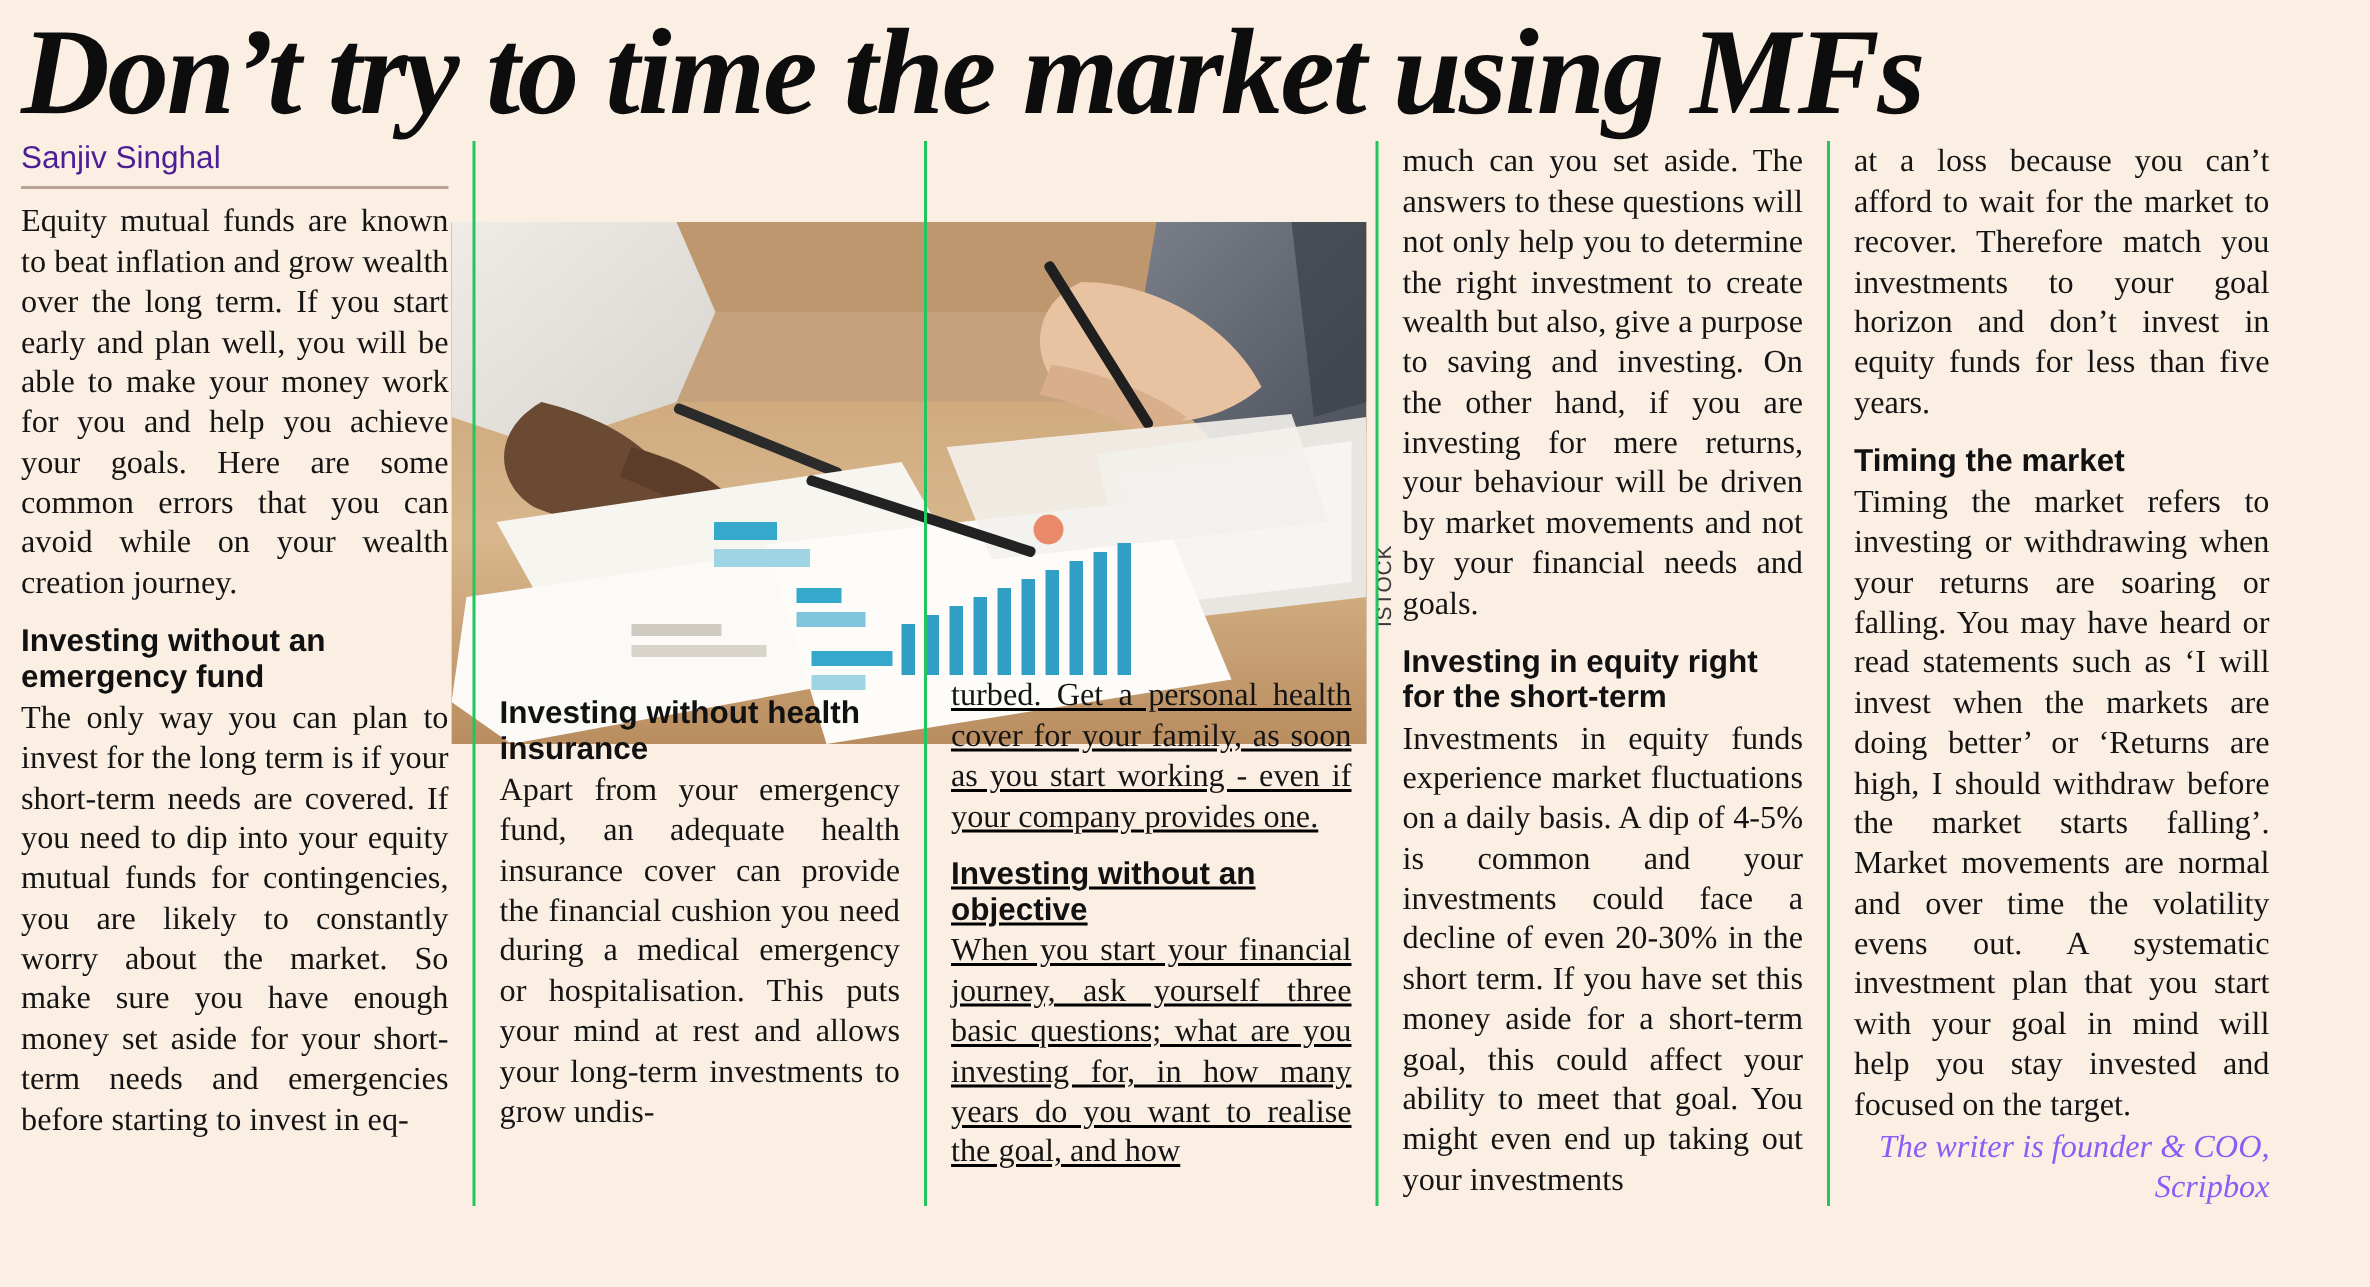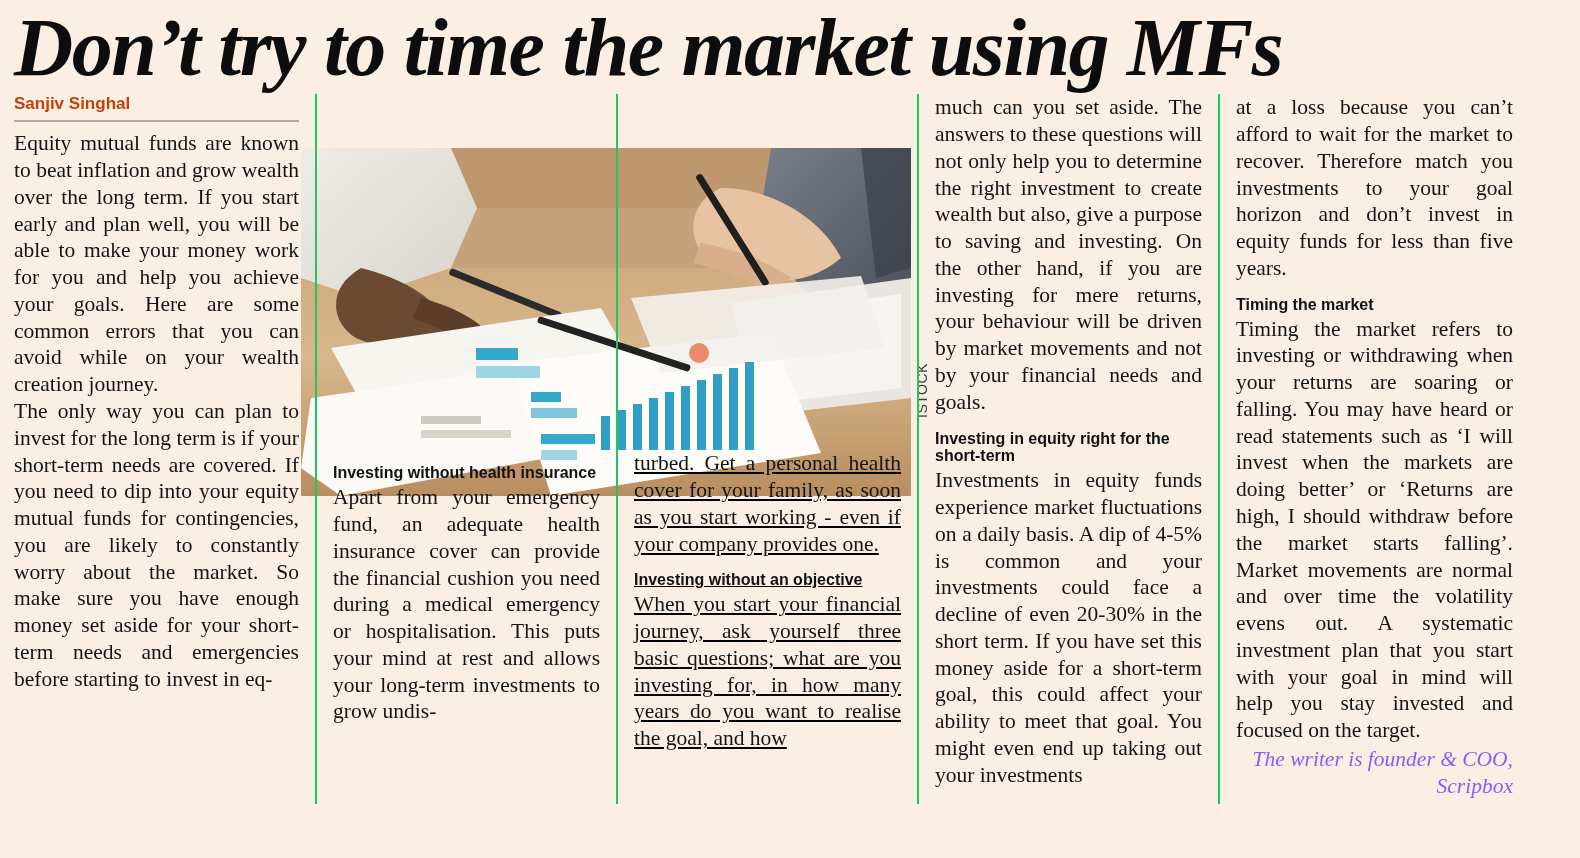--- a/index.html
+++ b/index.html
@@ -47,44 +47,44 @@
     margin-left: 16px;
   }
   .col1 { width: 285px; }
   .col2 { width: 285px; }
   .col3 { width: 285px; text-decoration: underline; }
   .col4 { width: 285px; }
   .col5 { width: 295px; }
 
   .byline {
     font-family: "Liberation Sans", sans-serif;
-    font-weight: bold;
-    font-size: 17px;
-    color: #c2410c;
+    font-weight: normal;
+    font-size: 21px;
+    color: #4c1d95;
     margin: 0 0 6px 0;
   }
   .byline-rule {
     border-bottom: 2px solid #b9a697;
     margin-bottom: 8px;
   }
   p.body {
     font-family: "Liberation Serif", serif;
     font-size: 21.5px;
     line-height: 1.245;
     text-align: justify;
     text-justify: inter-word;
     color: #141414;
     margin: 0 0 0 0;
     hyphens: auto;
     -webkit-hyphens: auto;
   }
   h3.subhead {
     font-family: "Liberation Sans", sans-serif;
     font-weight: bold;
-    font-size: 16px;
+    font-size: 21px;
     line-height: 1.12;
     color: #111;
     margin: 14px 0 2px 0;
   }
   .photo-wrap {
     position: absolute;
     left: 301px;
     top: 148px;
     width: 610px;
     height: 348px;
@@ -201,20 +201,21 @@
     </div>
   </div>
   <div class="credit">ISTOCK</div>
 
   <div class="columns">
 
     <div class="col col1">
       <div class="byline">Sanjiv Singhal</div>
       <div class="byline-rule"></div>
       <p class="body">Equity mutual funds are known to beat inflation and grow wealth over the long term. If you start early and plan well, you will be able to make your money work for you and help you achieve your goals. Here are some common errors that you can avoid while on your wealth creation journey.</p>
+      <h3 class="subhead">Investing without an emergency fund</h3>
       <p class="body">The only way you can plan to invest for the long term is if your short-term needs are covered. If you need to dip into your equity mutual funds for contingencies, you are likely to constantly worry about the market. So make sure you have enough money set aside for your short-term needs and emergencies before starting to invest in eq-</p>
     </div>
 
     <div class="col col2">
       <div class="spacer-photo"></div>
       <h3 class="subhead">Investing without health insurance</h3>
       <p class="body">Apart from your emergency fund, an adequate health insurance cover can provide the financial cushion you need during a medical emergency or hospitalisation. This puts your mind at rest and allows your long-term investments to grow undis-</p>
     </div>
 
     <div class="col col3">

